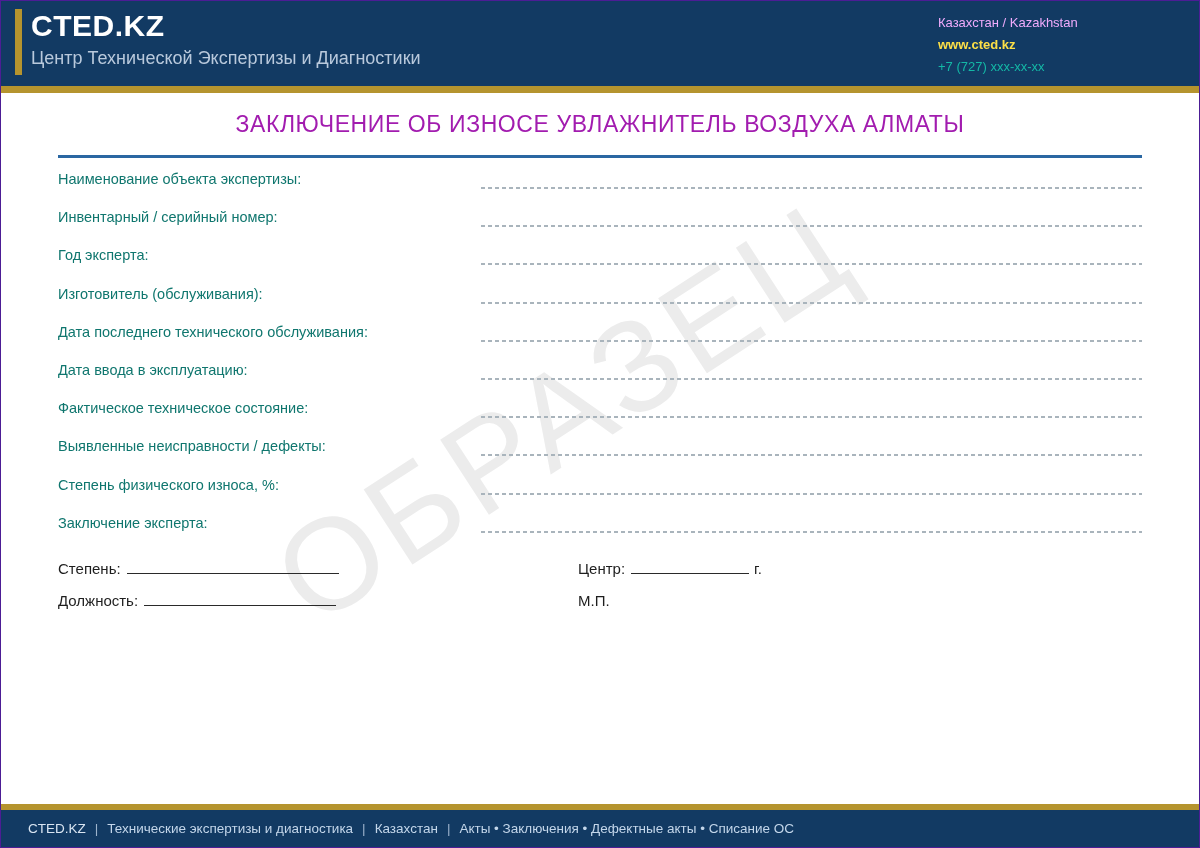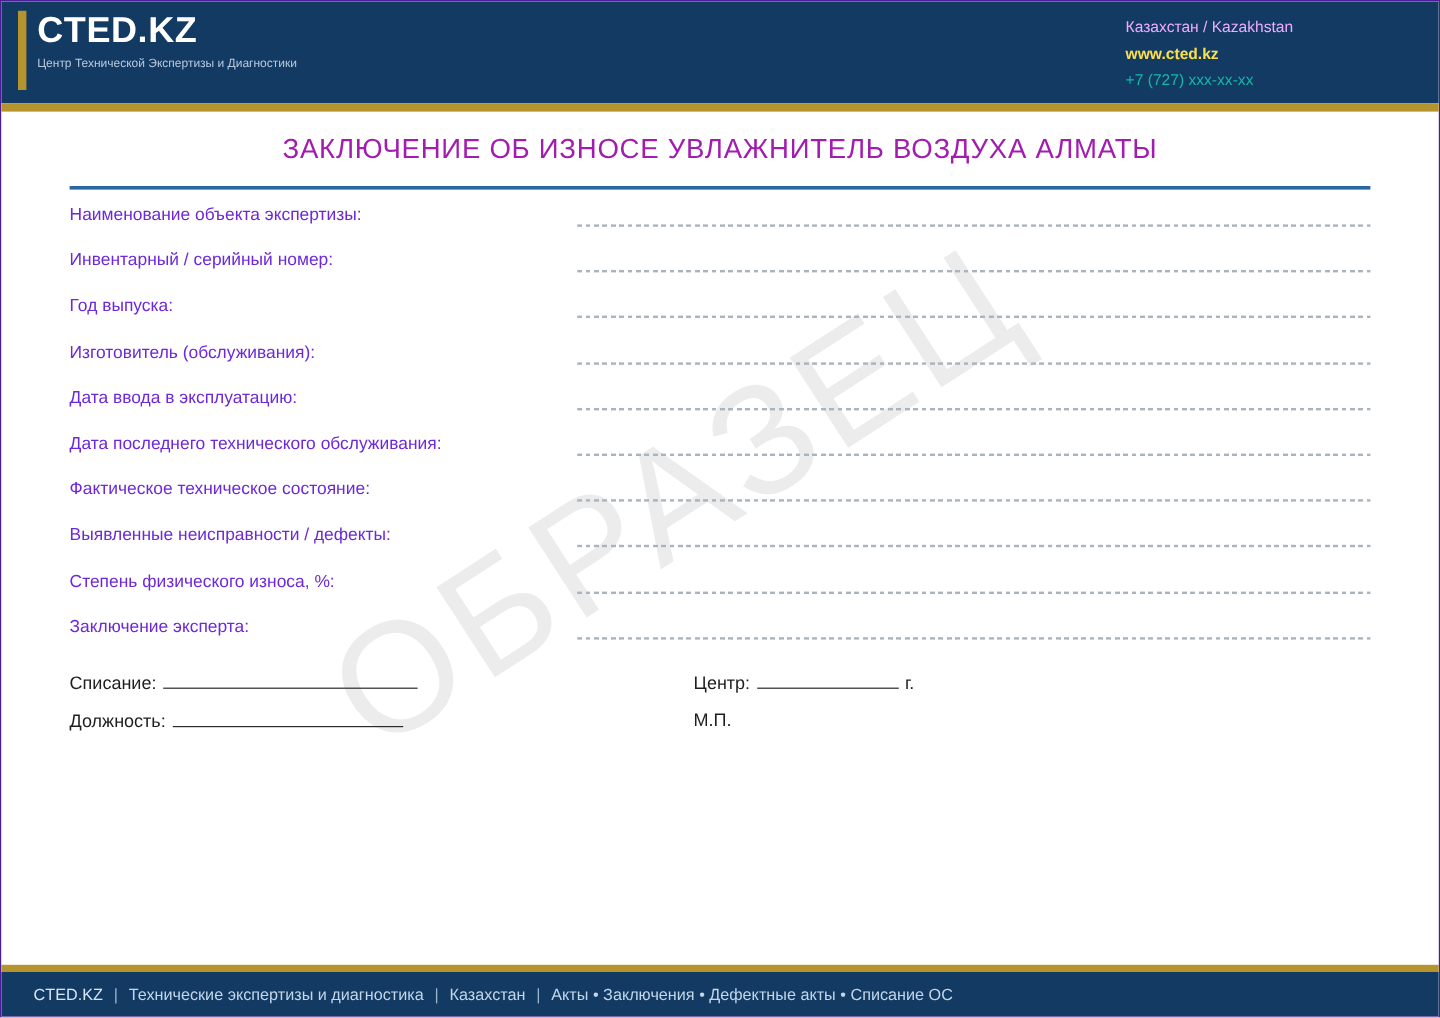--- a/index.html
+++ b/index.html
@@ -25,21 +25,21 @@
     position: absolute; left: 14px; top: 8px;
     width: 7px; height: 66px;
     background: #b5942e;
   }
   .logo-block { position: absolute; left: 30px; top: 7px; }
   .logo-text {
     color: #ffffff; font-size: 30px; font-weight: bold;
     letter-spacing: 0.5px; line-height: 36px;
   }
   .logo-tagline {
-    color: #b9c9dc; font-size: 10px; margin-top: 4px;
+    color: #b9c9dc; font-size: 18px; margin-top: 4px;
   }
   .header-contacts {
     position: absolute; left: 937px; top: 11px;
     font-size: 13px; line-height: 22px;
   }
   .contact-country { color: #f0abfc; }
   .contact-site { color: #fde047; cursor: pointer; font-weight: bold; }
   .contact-phone { color: #14b8a6; }
   .gold-rule {
     position: absolute; top: 85px; left: 0; right: 0; height: 7px;
@@ -65,21 +65,21 @@
     z-index: 0; user-select: none;
   }
   
   .fields {
     position: absolute; top: 170px; left: 57px; right: 57px;
     z-index: 1;
   }
   .field-row { position: relative; height: 38.2px; }
   .field-label {
     position: absolute; left: 0; top: 0;
-    color: #6d28d9; font-size: 14.5px;
+    color: #0f766e; font-size: 14.5px;
   }
   .field-line {
     position: absolute; left: 423px; right: 0; top: 16px; height: 2px;
     background: repeating-linear-gradient(to right,
       #a9b4bc 0, #a9b4bc 4px, transparent 4px, transparent 7px);
   }
   
   .signature { position: absolute; left: 57px; right: 57px; top: 559px; z-index: 1; }
   .sig-row { position: relative; height: 32px; font-size: 15px; color: #1e1e1e; }
   .sig-left { position: absolute; left: 0; top: 0; }
@@ -136,33 +136,33 @@
   <div class="fields">
     <div class="field-row">
       <span class="field-label">Наименование объекта экспертизы:</span>
       <span class="field-line"></span>
     </div>
     <div class="field-row">
       <span class="field-label">Инвентарный / серийный номер:</span>
       <span class="field-line"></span>
     </div>
     <div class="field-row">
-      <span class="field-label">Год выпуска:</span>
+      <span class="field-label">Год эксперта:</span>
       <span class="field-line"></span>
     </div>
     <div class="field-row">
       <span class="field-label">Изготовитель (обслуживания):</span>
       <span class="field-line"></span>
     </div>
     <div class="field-row">
+      <span class="field-label">Дата последнего технического обслуживания:</span>
+      <span class="field-line"></span>
+    </div>
+    <div class="field-row">
       <span class="field-label">Дата ввода в эксплуатацию:</span>
-      <span class="field-line"></span>
-    </div>
-    <div class="field-row">
-      <span class="field-label">Дата последнего технического обслуживания:</span>
       <span class="field-line"></span>
     </div>
     <div class="field-row">
       <span class="field-label">Фактическое техническое состояние:</span>
       <span class="field-line"></span>
     </div>
     <div class="field-row">
       <span class="field-label">Выявленные неисправности / дефекты:</span>
       <span class="field-line"></span>
     </div>
@@ -172,21 +172,21 @@
     </div>
     <div class="field-row">
       <span class="field-label">Заключение эксперта:</span>
       <span class="field-line"></span>
     </div>
   </div>
 
   <div class="signature">
     <div class="sig-row">
       <span class="sig-left">
-        <span>Списание:</span><span class="sig-line line-expert"></span>
+        <span>Степень:</span><span class="sig-line line-expert"></span>
       </span>
       <span class="sig-right">
         <span>Центр:</span><span class="sig-line line-date"></span><span class="date-suffix">г.</span>
       </span>
     </div>
     <div class="sig-row">
       <span class="sig-left">
         <span>Должность:</span><span class="sig-line line-position"></span>
       </span>
       <span class="sig-right">М.П.</span>

